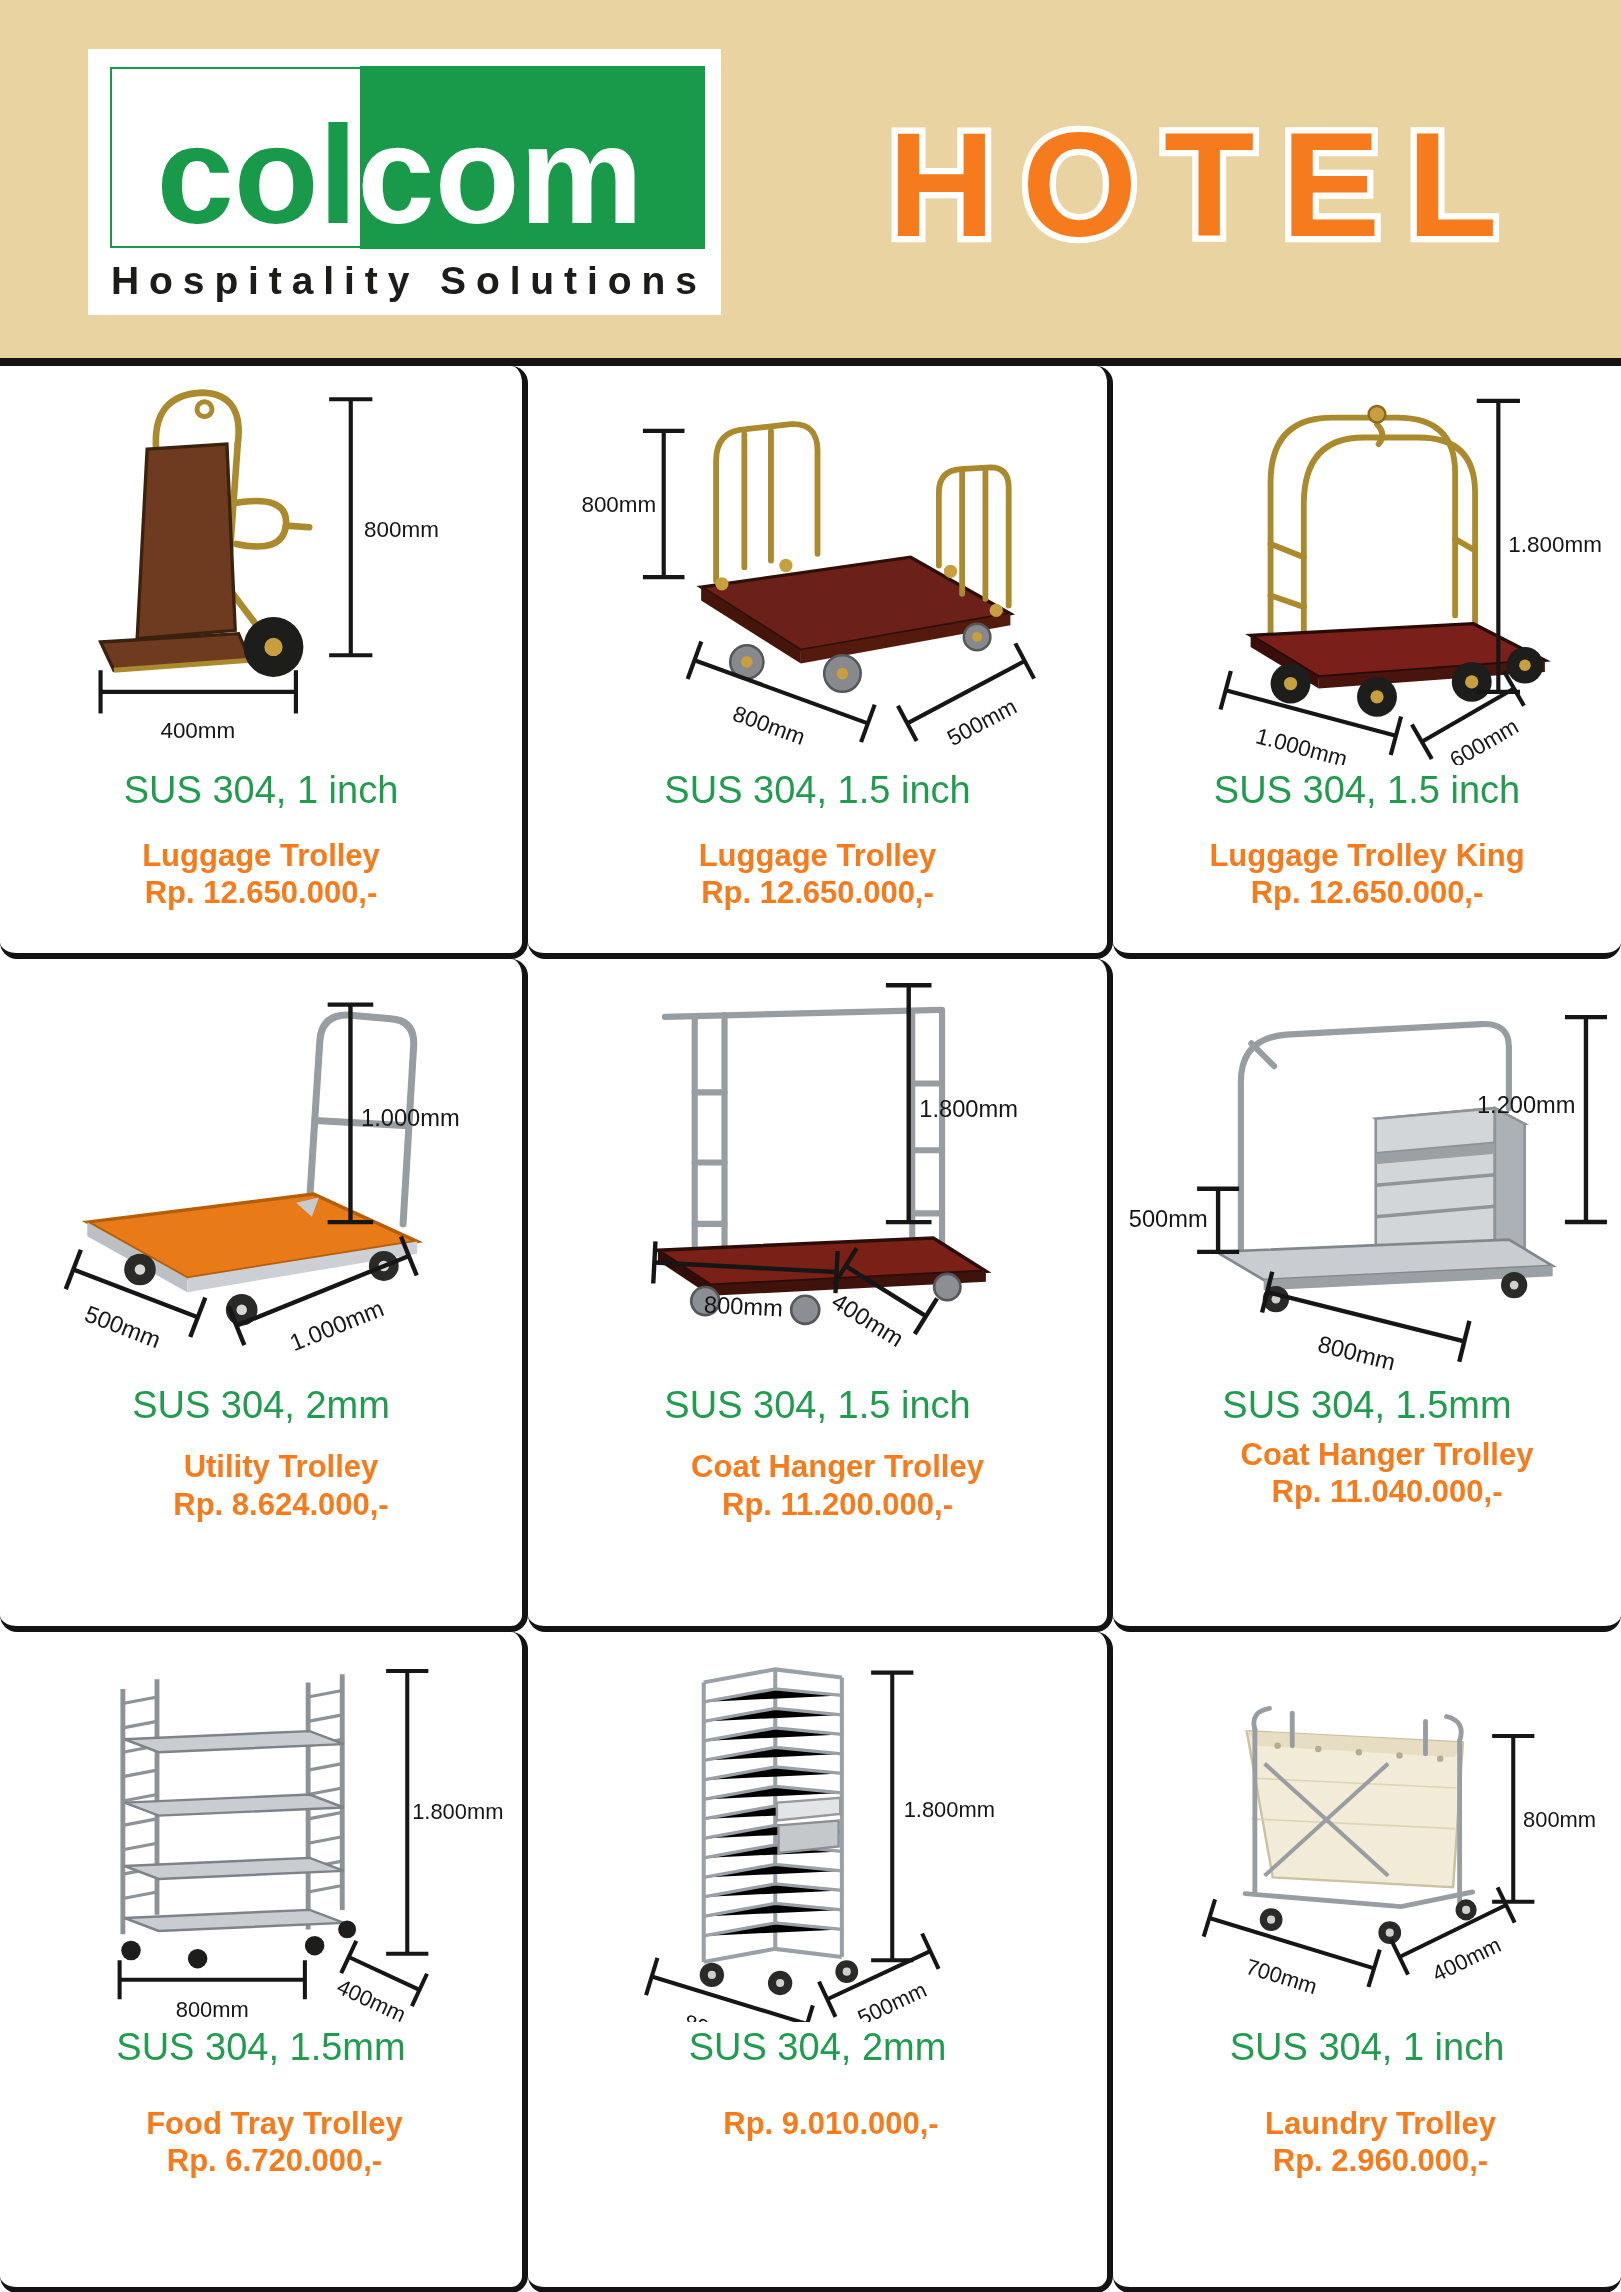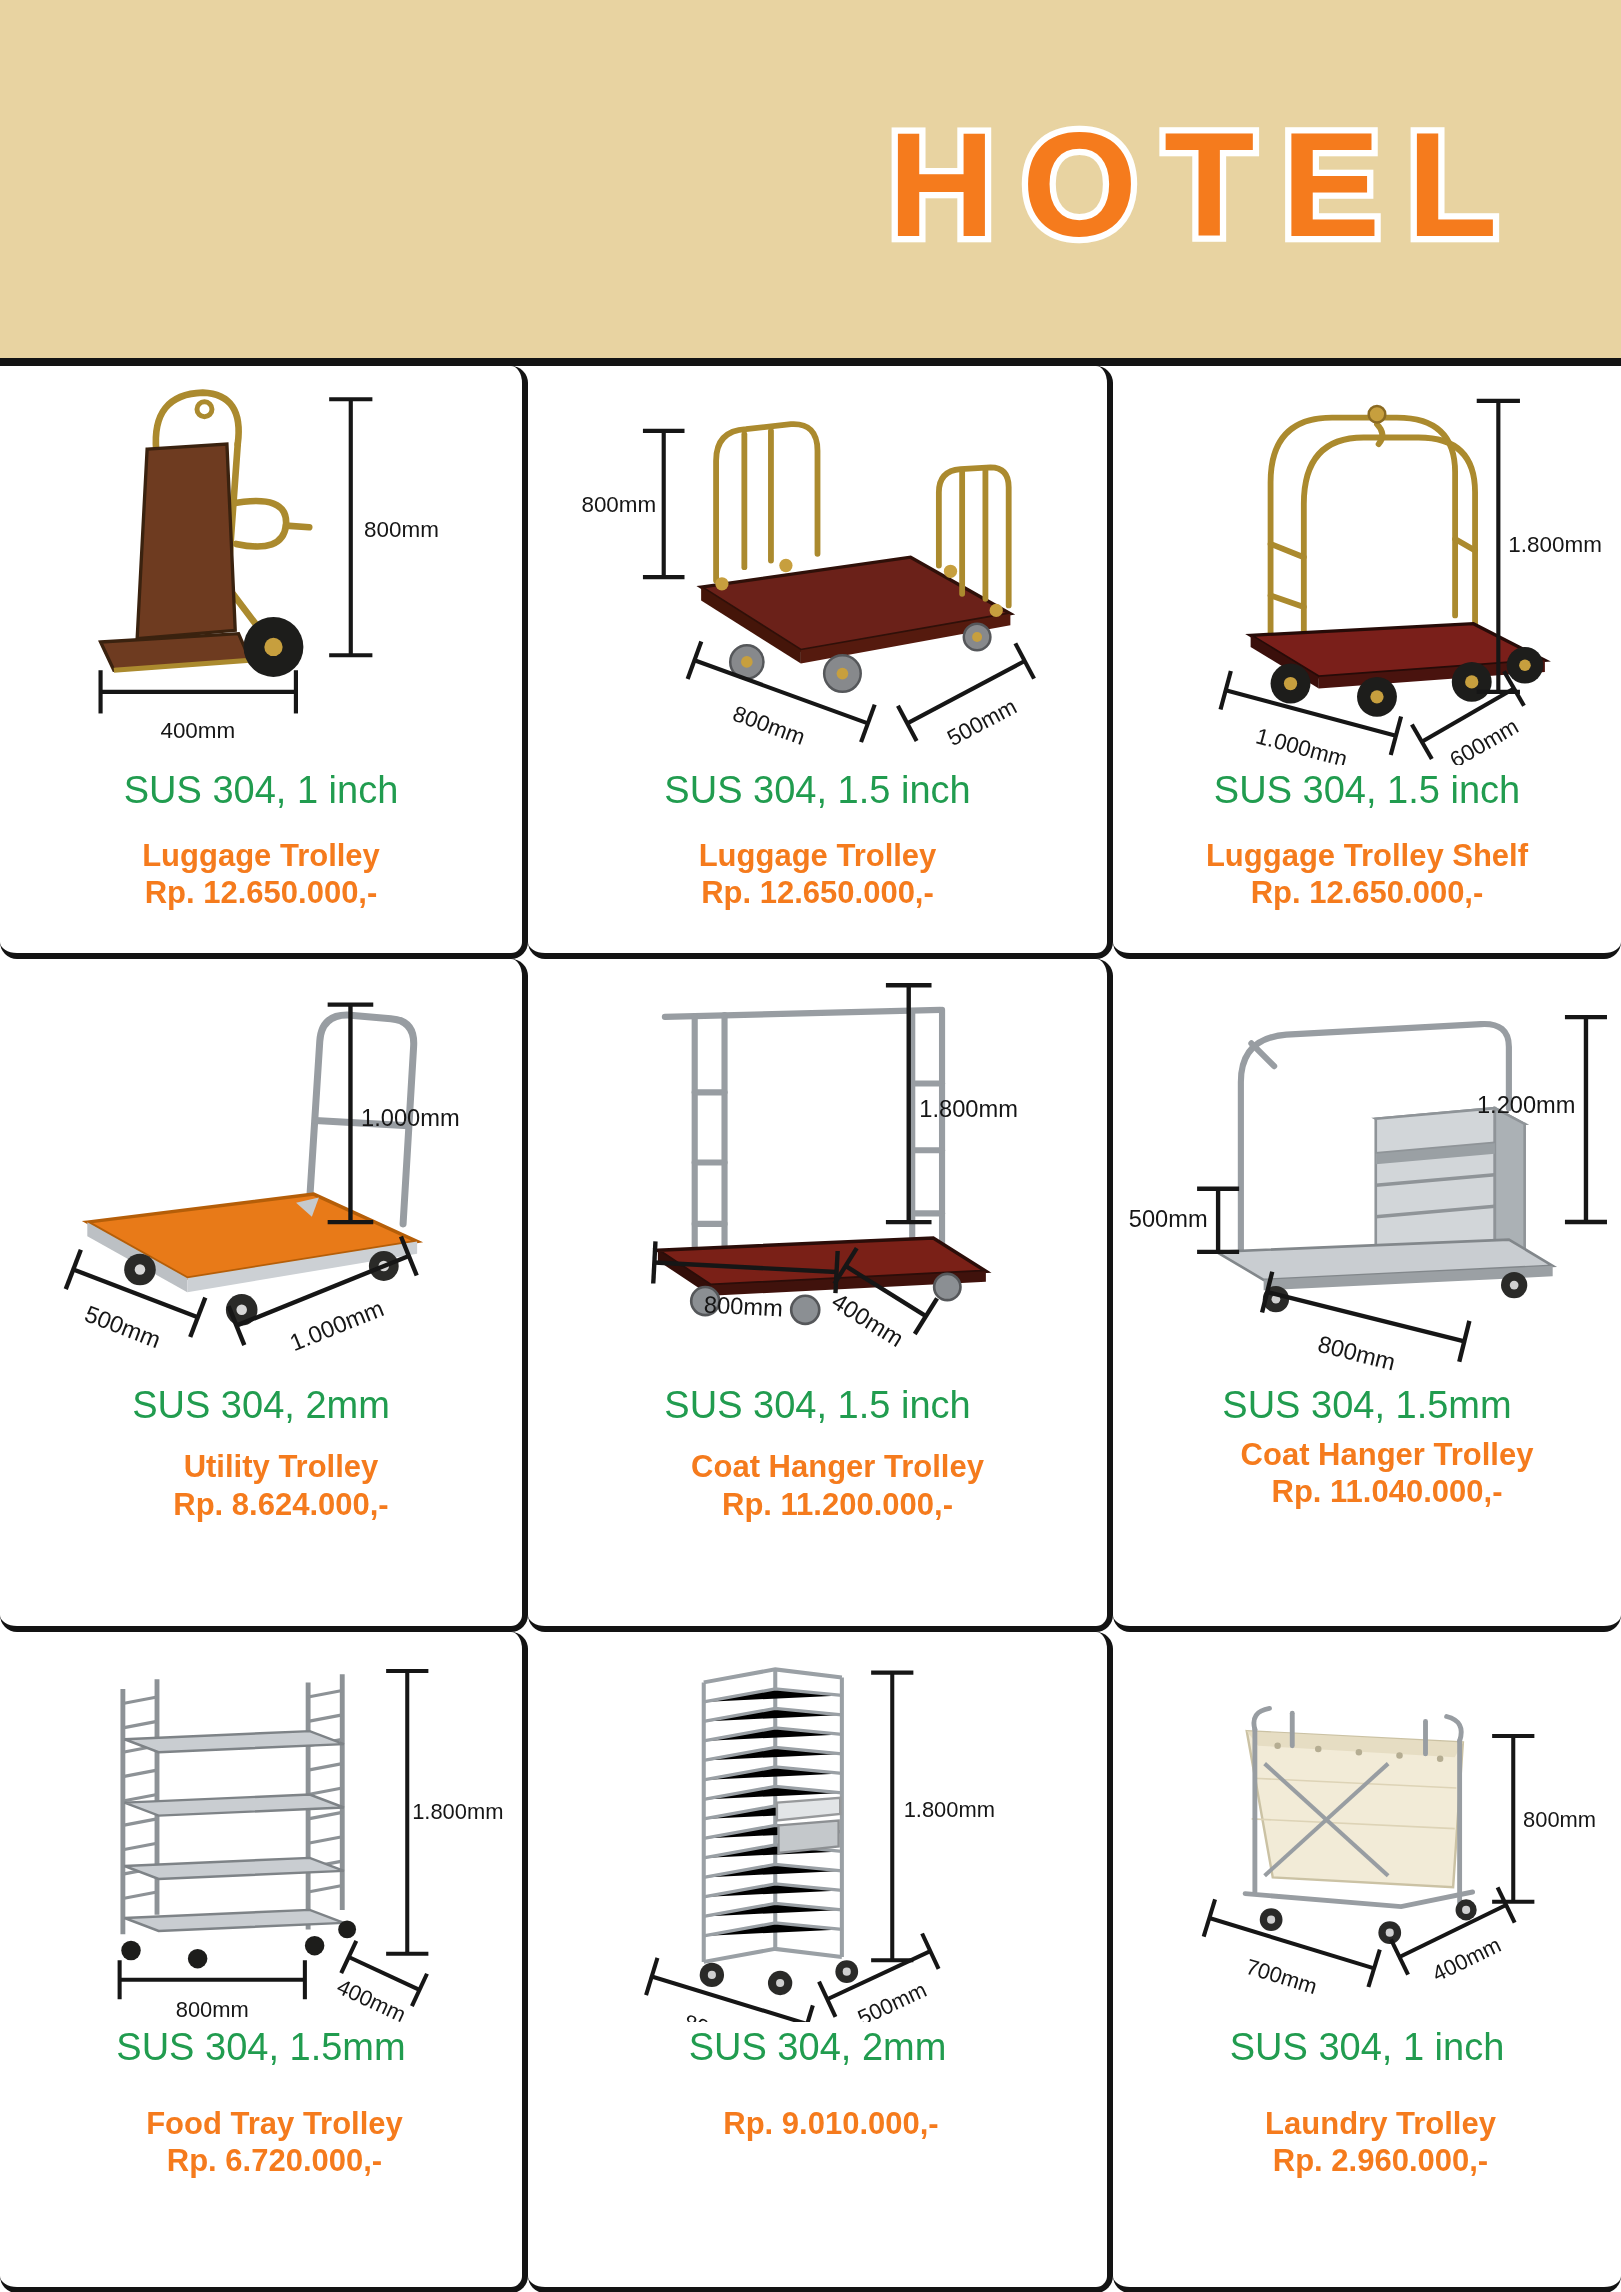--- a/index.html
+++ b/index.html
@@ -35,20 +35,27 @@
   
   .dim-label{font-family:"Liberation Sans",sans-serif;font-size:27px;fill:#161616;}
   .dim-stroke{stroke:#161616;stroke-width:5;fill:none;}
 </style>
 </head>
 <body>
 
 <div class="page">
 
   <div class="header">
+    <div class="logo-box">
+      <div class="logo-mark">
+        <div class="logo-green"></div>
+        <div class="logo-word"><span class="lw-col">col</span><span class="lw-com">com</span></div>
+      </div>
+      <div class="tagline">Hospitality Solutions</div>
+    </div>
     <div class="hotel">
       <span class="stroke" aria-hidden="true">HOTEL</span>
       <span class="fill">HOTEL</span>
     </div>
   </div>
 
   <div class="grid">
 
     <div class="cell row1">
       <div class="fig">
@@ -191,21 +198,21 @@
                 <line x1="0" y1="0" x2="128" y2="0"></line>
                 <line x1="0" y1="-24" x2="0" y2="24"></line>
                 <line x1="128" y1="-24" x2="128" y2="24"></line>
               </g>
             <text class="dim-label" x="64" y="48" text-anchor="middle">600mm</text>
           </g>
         </svg>
       </div>
       <div class="spec">SUS 304, 1.5 inch</div>
       <div class="nameblock">
-          <div>Luggage Trolley Shelf</div>
+          <div>Luggage Trolley King</div>
           <div>Rp. 12.650.000,-</div>
         </div>
     </div>
 
     <div class="cell row2">
       <div class="fig">
         <svg viewBox="0 0 580 480">
           <g stroke="#989da2" stroke-width="8" fill="none" stroke-linecap="round">
             <path d="M344,298 L357,94 Q359,62 392,64 L438,68 Q466,70 464,100 L452,302"></path>
             <path d="M352,184 L458,190"></path>

